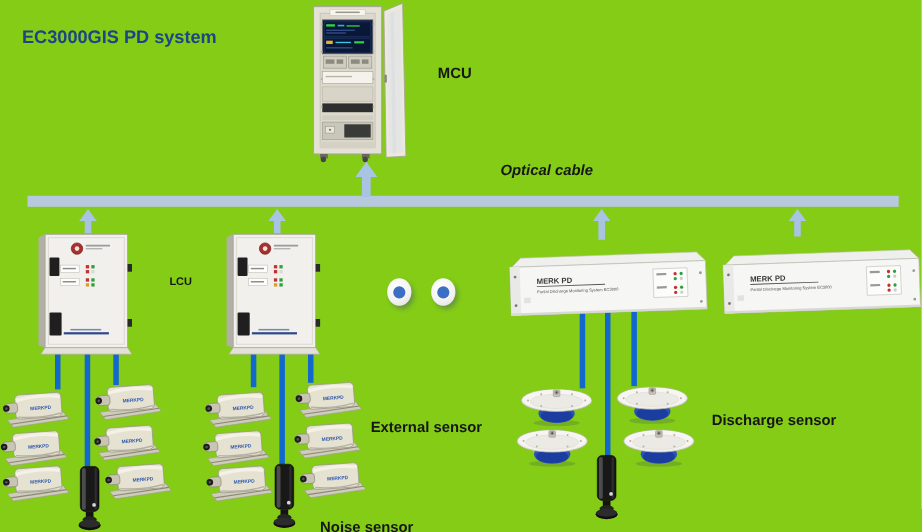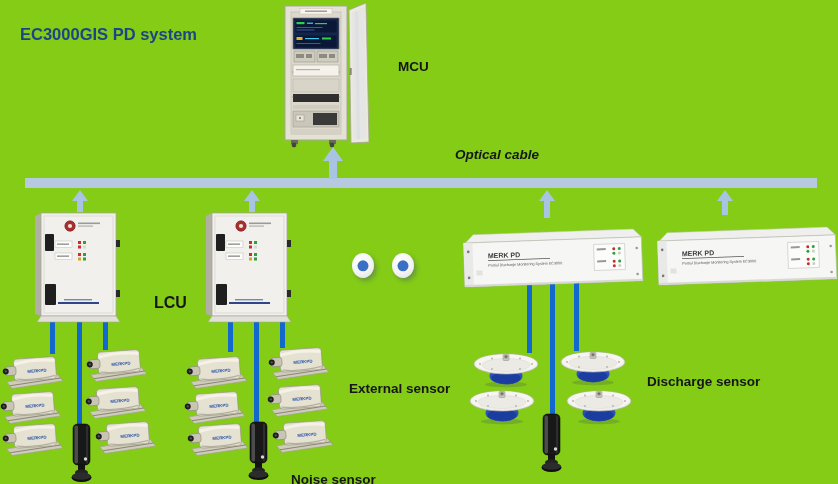--- a/index.html
+++ b/index.html
@@ -86,22 +86,22 @@
       <polygon points="69,11 81,5.5 83.5,136 70.5,138" fill="#e4e6e3" opacity="0.9"></polygon>
       <polygon points="72,10 75,9 77,137 74,137.5" fill="#d8dde2" opacity="0.7"></polygon>
       <rect x="66.5" y="66" width="2.2" height="7" fill="#8a877c"></rect>
     </svg>
   </div>
 
   <div id="bus"></div>
 
   <div class="lbl" style="left:376px;top:59px;padding-left:22px;">MCU</div>
   <div class="lbl" style="left:455px;top:147px;font-style:italic;">Optical cable</div>
-  <div class="lbl" style="left:154px;top:251px;font-size:16px;margin-top:43px;">LCU</div>
-  <div class="lbl" style="left:349px;top:381px;">External sensor</div>
+  <div class="lbl" style="left:154px;top:251px;font-size:10px;">LCU</div>
+  <div class="lbl" style="left:337px;top:381px;">External sensor</div>
   <div class="lbl" style="left:291px;top:472px;">Noise sensor</div>
   <div class="lbl" style="left:647px;top:374px;">Discharge sensor</div>
 
   <div class="coupler" style="left:352px;top:253px;">
       <div class="core"></div>
     </div>
   <div class="coupler" style="left:392px;top:253px;">
       <div class="core"></div>
     </div>
 

